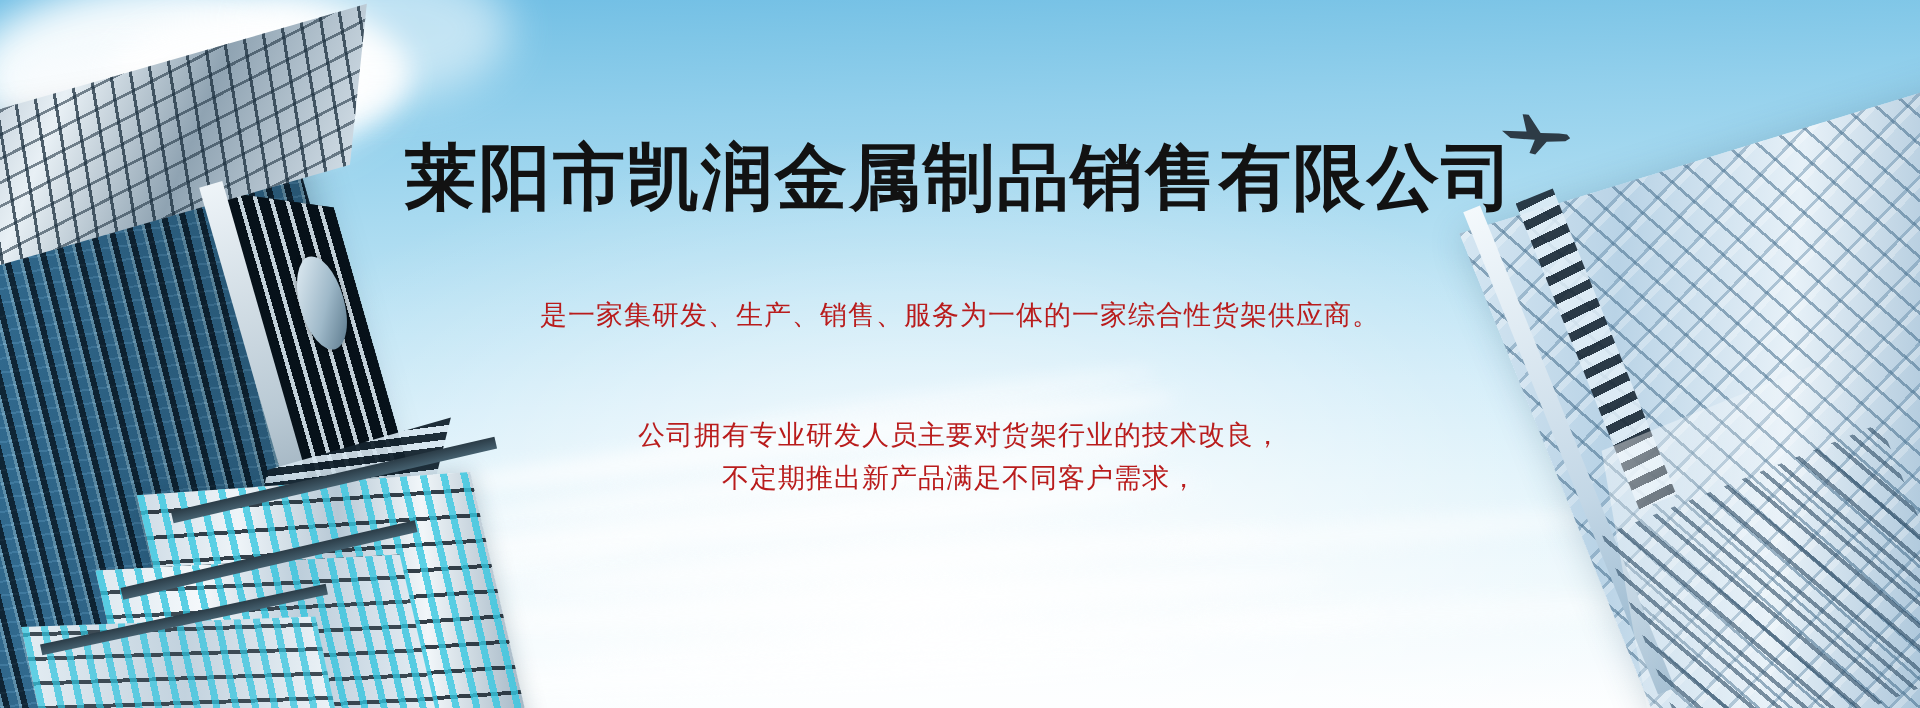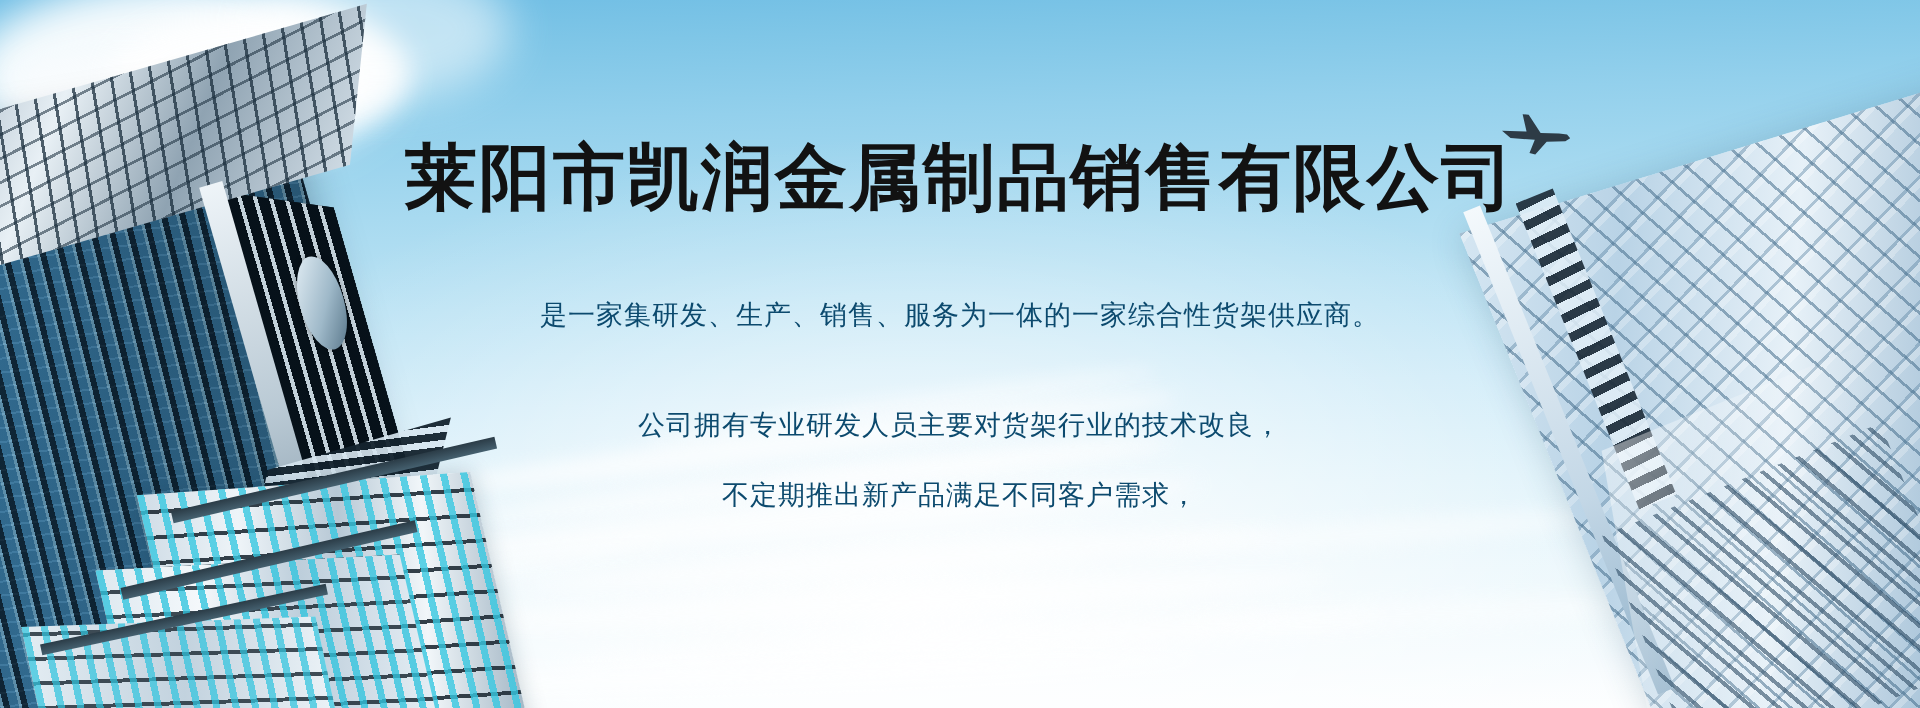--- a/index.html
+++ b/index.html
@@ -274,29 +274,29 @@
     font-size:72px;
     font-weight:bold;
     letter-spacing:2px;
     color:#121212;
     line-height:1;
     white-space:nowrap;
   }
   .subline{
     position:absolute;left:0;right:0;
     font-size:27px;
-    color:#0c4a6e;
+    color:#b91c1c;
     letter-spacing:1px;
     white-space:nowrap;
     line-height:1;
   }
   #ln1{top:301px;}
   #ln2{top:361px;}
-  #ln3{top:411px;}
-  #ln4{top:481px;}
+  #ln3{top:421px;}
+  #ln4{top:464px;}
 </style>
 </head>
 <body>
 
 <div id="banner">
 
   <div class="sky"></div>
   <div class="sky-warm"></div>
 
   <div class="cloud" id="c1"></div>

